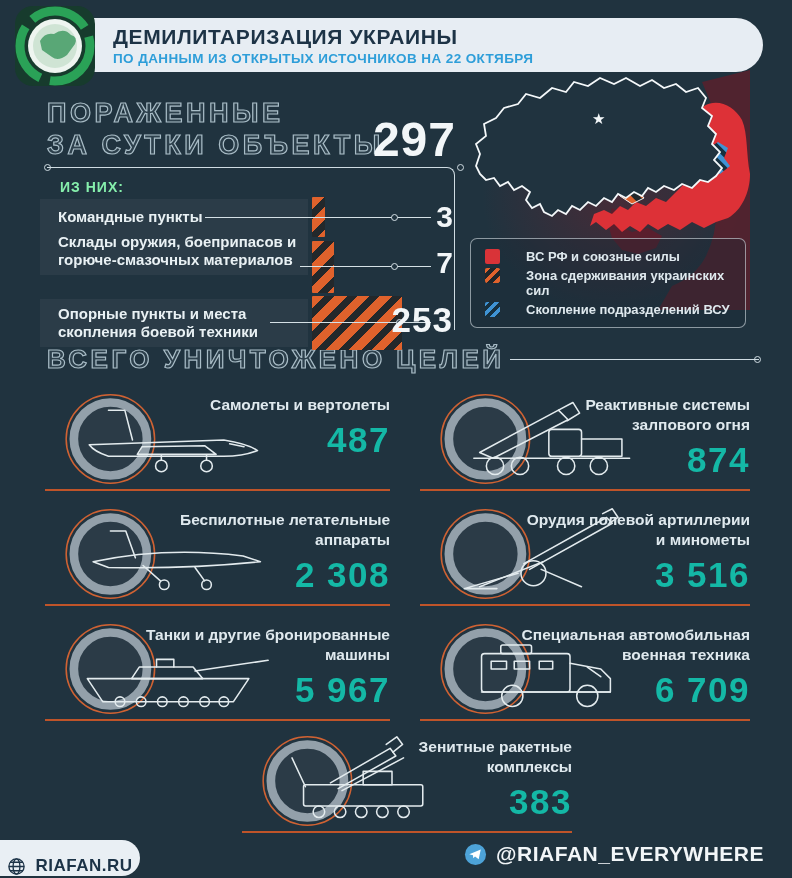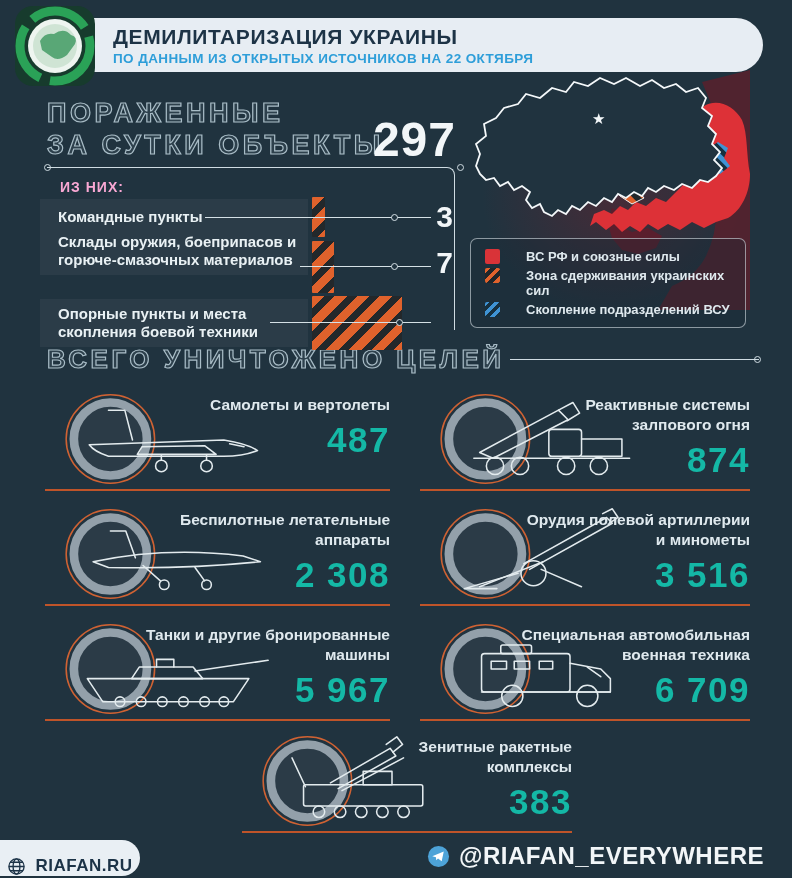--- a/index.html
+++ b/index.html
@@ -32,21 +32,21 @@
     border-top:1px solid #cfdce2; border-right:1px solid #cfdce2;
     border-top-right-radius:8px;
   }
   .bracket::before, .bracket::after{
     content:""; position:absolute; width:5px; height:5px; border:1.5px solid #cfdce2;
     border-radius:50%; background:transparent; top:-4.5px;
   }
   .bracket::before{ left:-3px; }
   .bracket::after{ right:-10px; }
   .iznih{ position:absolute; left:60px; top:179px; font-size:14px; font-weight:800;
-    color:#f9a8d4; letter-spacing:1px; }
+    color:#86efac; letter-spacing:1px; }
   
   .lbox{ position:absolute; left:40px; width:268px; background:#2b3c48;
     display:flex; align-items:center; padding-left:18px;
     font-size:15px; line-height:1.2; font-weight:600; color:#e9f1f4; z-index:1; }
   .lbox.r1{ top:199px; height:36px; }
   .lbox.r2{ top:227px; height:48px; }
   .lbox.r3{ top:299px; height:48px; }
   .hbar{ position:absolute; z-index:1; border-radius:1px;
     background:repeating-linear-gradient(135deg,#e0622c 0 9px,#23282b 9px 16px); }
   .hbar.r1{ left:312px; top:197px; width:13px; height:40px; }
@@ -102,21 +102,21 @@
   .u3 .unit-label{ max-width:215px; } .u4 .unit-label{ max-width:228px; }
   .u5 .unit-label{ max-width:300px; } .u6 .unit-label{ max-width:278px; }
   .u7 .unit-label{ max-width:195px; }
   .unit-value{ font-size:35px; font-weight:900; color:#14b8a6; letter-spacing:1.5px; }
   
   .site-pill{ position:absolute; left:0; top:840px; height:36px; width:140px;
     background:#e9eff4; border-radius:0 18px 18px 0;
     display:flex; align-items:flex-end; justify-content:center; gap:9px;
     color:#1c3347; font-size:17px; font-weight:800; letter-spacing:.5px; cursor:pointer; }
   .tg-handle{ position:absolute; right:28px; top:842px; display:flex; align-items:center; gap:9px;
-    color:#f2f6f8; font-size:24px; font-weight:800; letter-spacing:.5px; cursor:pointer; }
+    color:#f2f6f8; font-size:21px; font-weight:800; letter-spacing:.5px; cursor:pointer; }
   .v-stroke{ stroke:#e3ebee; stroke-width:1.6; fill:none; stroke-linejoin:round; stroke-linecap:round; }
 </style>
 </head>
 <body>
 
 <div class="poster">
 
   <div class="header-pill">
     <div class="header-title">ДЕМИЛИТАРИЗАЦИЯ УКРАИНЫ</div>
     <div class="header-sub">ПО ДАННЫМ ИЗ ОТКРЫТЫХ ИСТОЧНИКОВ НА 22 ОКТЯБРЯ</div>
@@ -143,20 +143,21 @@
   <div class="bval r1">3</div>
 
   <div class="lbox r2">Склады оружия, боеприпасов и горюче-смазочных материалов</div>
   <div class="hbar r2"></div>
   <div class="cline r2"></div>
   <div class="bval r2">7</div>
 
   <div class="lbox r3">Опорные пункты и места скопления боевой техники</div>
   <div class="hbar r3"></div>
   <div class="cline r3"></div>
+  <div class="bval r3">253</div>
 
   <div class="map-glow"></div>
   <svg class="map-svg" viewBox="0 0 284 272">
     <defs>
       <pattern id="hOr" width="14" height="14" patternUnits="userSpaceOnUse" patternTransform="rotate(-45)">
         <rect width="14" height="14" fill="#22282b"></rect>
           <rect width="8" height="14" fill="#e0622c"></rect>
       </pattern>
       <pattern id="hBl" width="10" height="10" patternUnits="userSpaceOnUse" patternTransform="rotate(-45)">
         <rect width="10" height="10" fill="#16303f"></rect>

